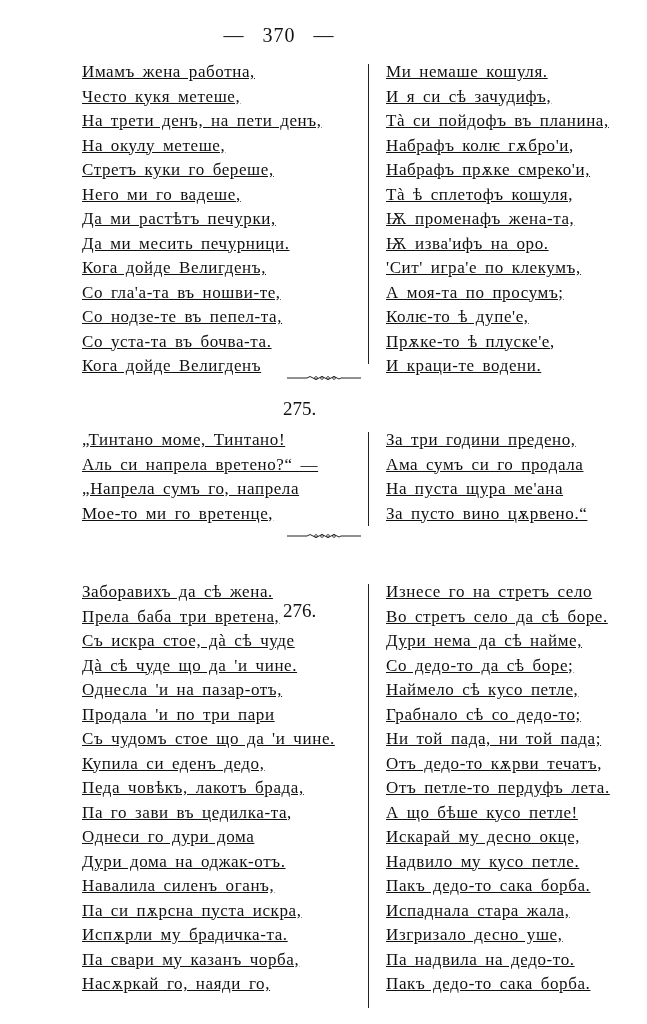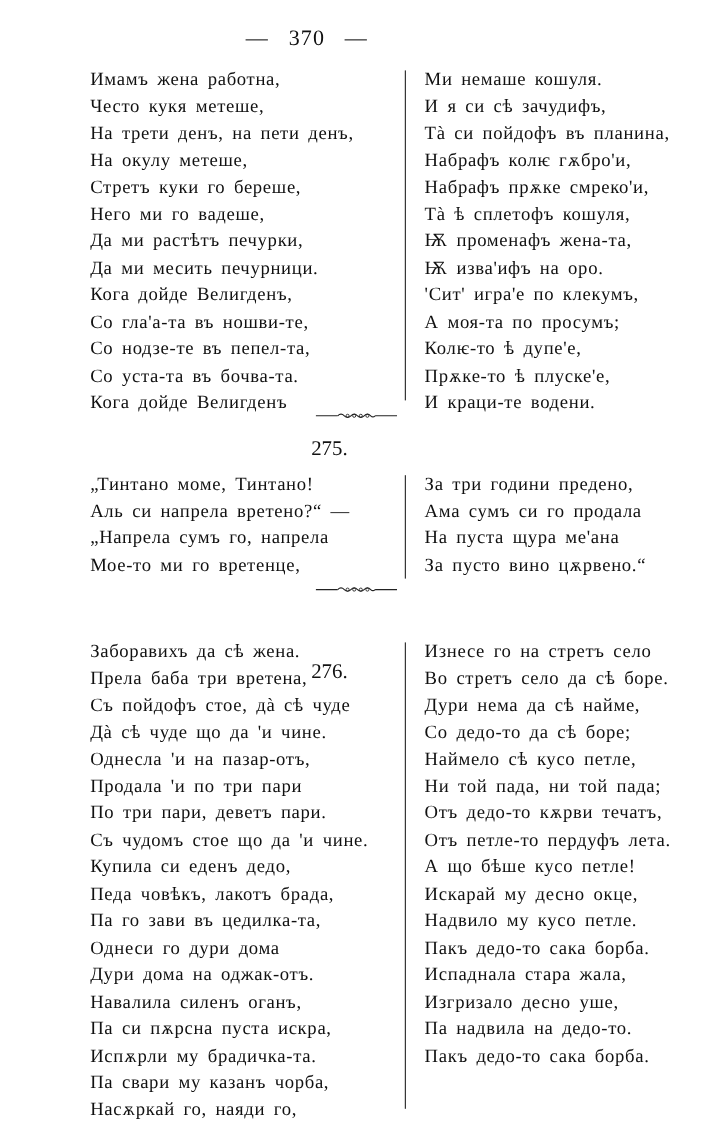--- a/index.html
+++ b/index.html
@@ -26,20 +26,21 @@
     }
     .page-number .dash { display: inline-block; margin: 0 12px; }
     .section {
       position: absolute;
       left: 0;
       width: 647px;
     }
     .col {
       position: absolute;
       top: 0;
+      text-decoration: underline;
     }
     .col.left { left: 82px; width: 270px; }
     .col.right { left: 386px; width: 250px; }
     .line {
       height: 24.5px;
       line-height: 24.5px;
       font-size: 17px;
       white-space: nowrap;
       letter-spacing: 0.6px;
       word-spacing: 3px;
@@ -150,44 +151,44 @@
     <circle cx="41" cy="5" r="1.4" fill="none" stroke="#222" stroke-width="0.8"></circle>
     <circle cx="47" cy="5" r="1.4" fill="none" stroke="#222" stroke-width="0.8"></circle>
   </svg>
 </div>
 
 <div class="section-heading" style="top:552px;margin-top:48px;">276.</div>
 <div class="section" style="top:580px;">
   <div class="col left">
     <div class="line">Заборавихъ да сѣ жена.</div>
     <div class="line">Прела баба три вретена,</div>
-    <div class="line">Съ пойдофъ стое, дà сѣ чуде</div>
+    <div class="line">Съ искра стое, дà сѣ чуде</div>
     <div class="line">Дà сѣ чуде що да 'и чине.</div>
     <div class="line">Однесла 'и на пазар-отъ,</div>
     <div class="line">Продала 'и по три пари</div>
-    <div class="line">По три пари, деветъ пари.</div>
     <div class="line">Съ чудомъ стое що да 'и чине.</div>
     <div class="line">Купила си еденъ дедо,</div>
     <div class="line">Педа човѣкъ, лакотъ брада,</div>
     <div class="line">Па го зави въ цедилка-та,</div>
     <div class="line">Однеси го дури дома</div>
     <div class="line">Дури дома на оджак-отъ.</div>
     <div class="line">Навалила силенъ оганъ,</div>
     <div class="line">Па си пѫрсна пуста искра,</div>
     <div class="line">Испѫрли му брадичка-та.</div>
     <div class="line">Па свари му казанъ чорба,</div>
     <div class="line">Насѫркай го, наяди го,</div>
   </div>
   <div class="col-separator" style="top:4px;height:424px;"></div>
   <div class="col right">
     <div class="line">Изнесе го на стретъ село</div>
     <div class="line">Во стретъ село да сѣ боре.</div>
     <div class="line">Дури нема да сѣ найме,</div>
     <div class="line">Со дедо-то да сѣ боре;</div>
     <div class="line">Наймело сѣ кусо петле,</div>
+    <div class="line">Грабнало сѣ со дедо-то;</div>
     <div class="line">Ни той пада, ни той пада;</div>
     <div class="line">Отъ дедо-то кѫрви течатъ,</div>
     <div class="line">Отъ петле-то пердуфъ лета.</div>
     <div class="line">А що бѣше кусо петле!</div>
     <div class="line">Искарай му десно окце,</div>
     <div class="line">Надвило му кусо петле.</div>
     <div class="line">Пакъ дедо-то сака борба.</div>
     <div class="line">Испаднала стара жала,</div>
     <div class="line">Изгризало десно уше,</div>
     <div class="line">Па надвила на дедо-то.</div>

